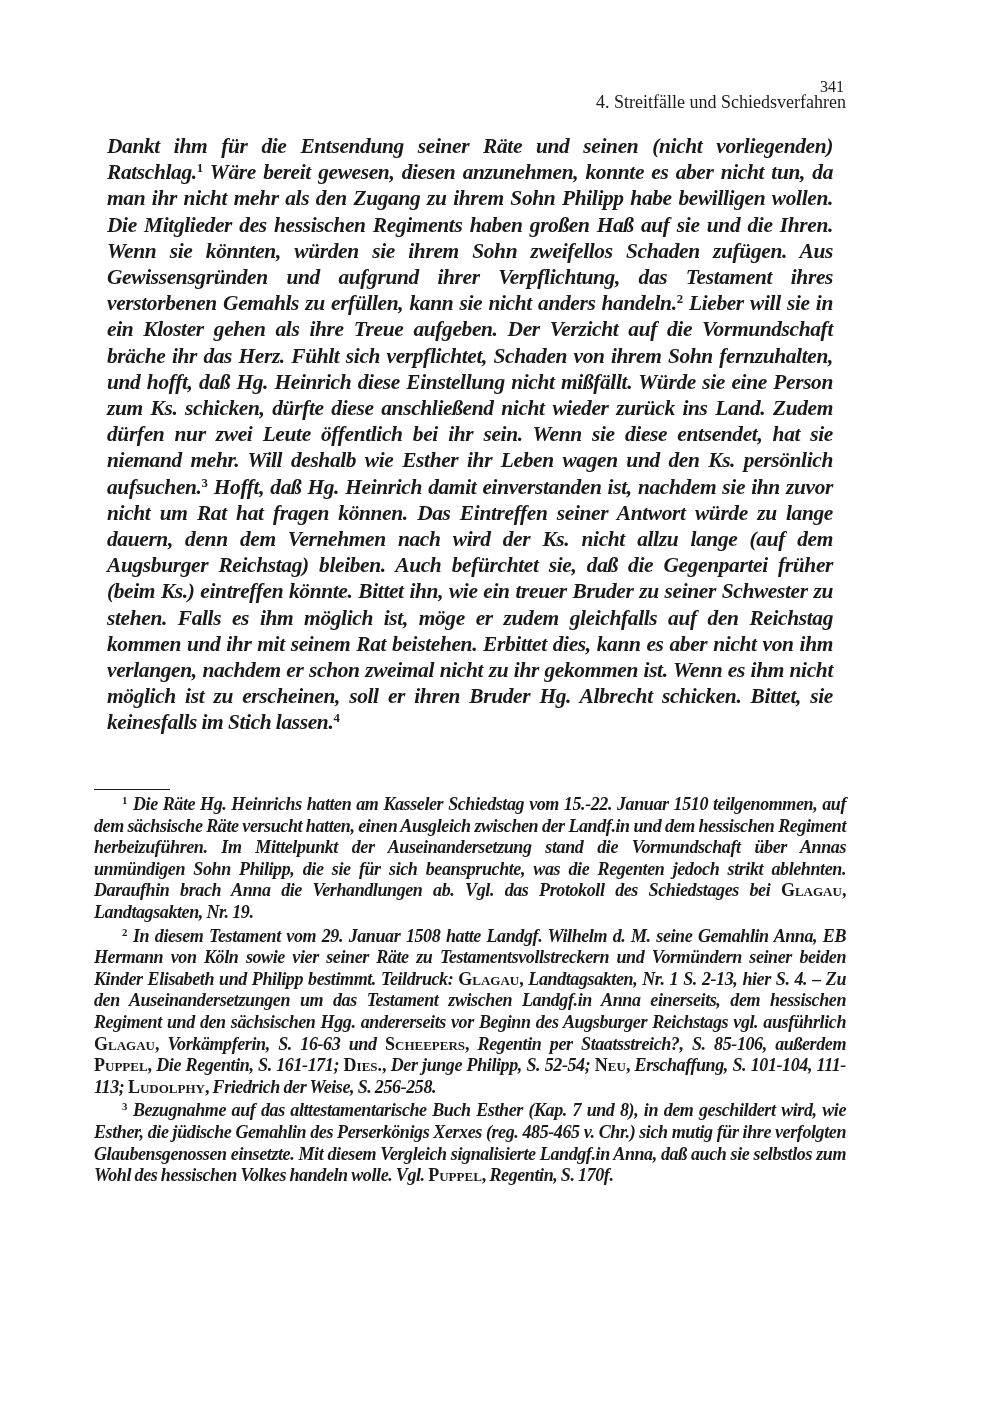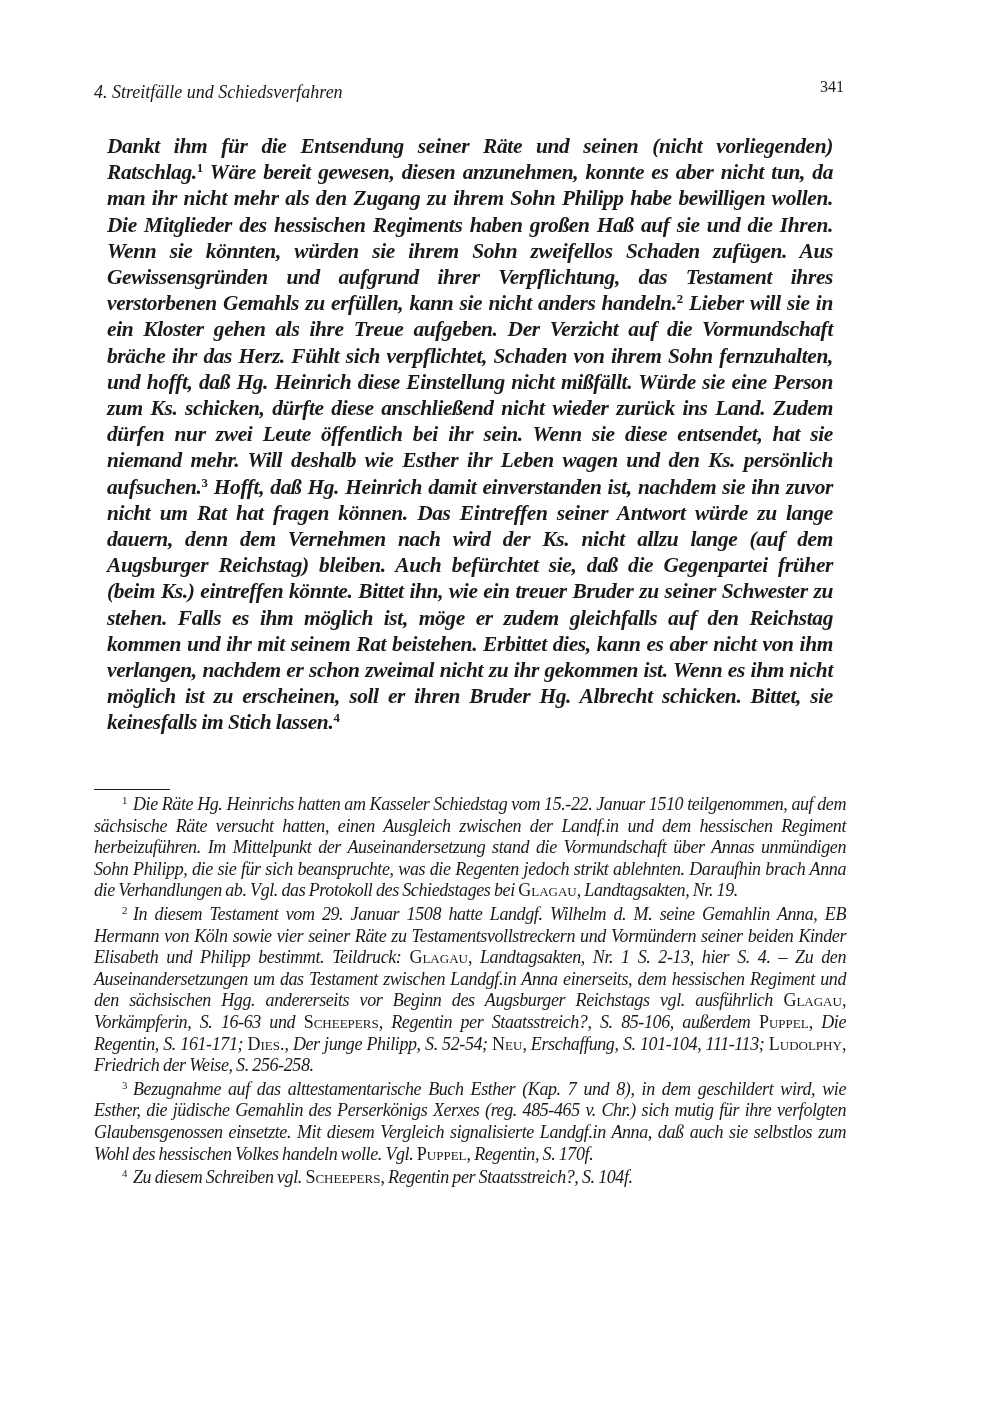--- a/index.html
+++ b/index.html
@@ -1,25 +1,25 @@
 <!DOCTYPE html>
 <html><head>
 <meta charset="utf-8">
 <style>
   html, body { margin: 0; padding: 0; background: #ffffff; }
   body { width: 1004px; height: 1418px; position: relative; overflow: hidden; color: #1a1a1a; font-family: "Liberation Serif", "DejaVu Serif", serif; }
   .page { position: absolute; left: 0; top: 0; width: 1004px; height: 1418px; }
   .header { position: absolute; left: 94px; top: 80px; width: 752px; height: 26px; }
-  .running-title { position: absolute; left: 0; width: 752px; text-align: left; font-size: 18px; top: 2px; font-style: italic; }
+  .running-title { position: absolute; left: 0; width: 752px; text-align: right; font-size: 18px; top: 12px; }
   .page-number { position: absolute; right: 2px; top: -2px; font-size: 16px; }
   .main { position: absolute; left: 94px; top: 120px; width: 752px; font-style: italic; font-size: 21.4px; line-height: 26.2px; text-align: justify; letter-spacing: -0.35px; word-spacing: -0.5px; }
   .main p { margin: 13px; font-weight: bold; }
   sup { font-style: normal; font-size: 60%; line-height: 0; vertical-align: 0.55em; }
   .rule { position: absolute; left: 94px; top: 789px; width: 76px; height: 1px; background: #1a1a1a; }
-  .footnotes { position: absolute; left: 94px; top: 794px; width: 752px; font-style: italic; font-size: 18px; line-height: 21.6px; text-align: justify; letter-spacing: -0.4px; word-spacing: -0.6px; }
+  .footnotes { position: absolute; left: 94px; top: 794px; width: 752px; font-style: italic; font-size: 18px; line-height: 21.6px; text-align: justify; letter-spacing: -0.4px; word-spacing: -0.6px; font-weight: bold; }
   .fn { margin: 0 0 2px 0; text-indent: 28px; }
   .fn .num { font-style: normal; font-size: 60%; vertical-align: 0.55em; line-height: 0; margin-right: 6px; }
   .sc { font-style: normal; font-variant: small-caps; letter-spacing: 0; }
   .ro { font-style: normal; }
 </style>
 </head>
 <body>
 
 <div class="page">
 
@@ -34,16 +34,15 @@
 
   <div class="rule"></div>
 
   <div class="footnotes">
     <p class="fn"><span class="num">1</span><span>Die Räte Hg. Heinrichs hatten am Kasseler Schiedstag vom 15.-22. Januar 1510 teilgenommen, auf dem sächsische Räte versucht hatten, einen Ausgleich zwischen der Landf.in und dem hessischen Regiment herbeizuführen. Im Mittelpunkt der Auseinandersetzung stand die Vormundschaft über Annas unmündigen Sohn Philipp, die sie für sich beanspruchte, was die Regenten jedoch strikt ablehnten. Daraufhin brach Anna die Verhandlungen ab. Vgl. das Protokoll des Schiedstages bei </span><span class="sc">Glagau</span><span class="ro">, </span><span>Landtagsakten, Nr. 19.</span></p>
 
     <p class="fn"><span class="num">2</span><span>In diesem Testament vom 29. Januar 1508 hatte Landgf. Wilhelm d. M. seine Gemahlin Anna, EB Hermann von Köln sowie vier seiner Räte zu Testamentsvollstreckern und Vormündern seiner beiden Kinder Elisabeth und Philipp bestimmt. Teildruck: </span><span class="sc">Glagau</span><span class="ro">, </span><span>Landtagsakten, Nr. 1 S. 2-13, hier S. 4. – Zu den Auseinandersetzungen um das Testament zwischen Landgf.in Anna einerseits, dem hessischen Regiment und den sächsischen Hgg. andererseits vor Beginn des Augsburger Reichstags vgl. ausführlich </span><span class="sc">Glagau</span><span class="ro">, </span><span>Vorkämpferin, S. 16-63 und </span><span class="sc">Scheepers</span><span class="ro">, </span><span>Regentin per Staatsstreich?, S. 85-106, außerdem </span><span class="sc">Puppel</span><span class="ro">, </span><span>Die Regentin, S. 161-171; </span><span class="sc">Dies.</span><span class="ro">, </span><span>Der junge Philipp, S. 52-54; </span><span class="sc">Neu</span><span class="ro">, </span><span>Erschaffung, S. 101-104, 111-113; </span><span class="sc">Ludolphy</span><span class="ro">, </span><span>Friedrich der Weise, S. 256-258.</span></p>
 
     <p class="fn"><span class="num">3</span><span>Bezugnahme auf das alttestamentarische Buch Esther (Kap. 7 und 8), in dem geschildert wird, wie Esther, die jüdische Gemahlin des Perserkönigs Xerxes (reg. 485-465 v. Chr.) sich mutig für ihre verfolgten Glaubensgenossen einsetzte. Mit diesem Vergleich signalisierte Landgf.in Anna, daß auch sie selbstlos zum Wohl des hessischen Volkes handeln wolle. Vgl. </span><span class="sc">Puppel</span><span class="ro">, </span><span>Regentin, S. 170f.</span></p>
 
-    <p class="fn"><span class="num">4</span><span>Zu diesem Schreiben vgl. </span><span class="sc">Scheepers</span><span class="ro">, </span><span>Regentin per Staatsstreich?, S. 104f.</span></p>
   </div>
 
 </div>
 
 </body></html>

